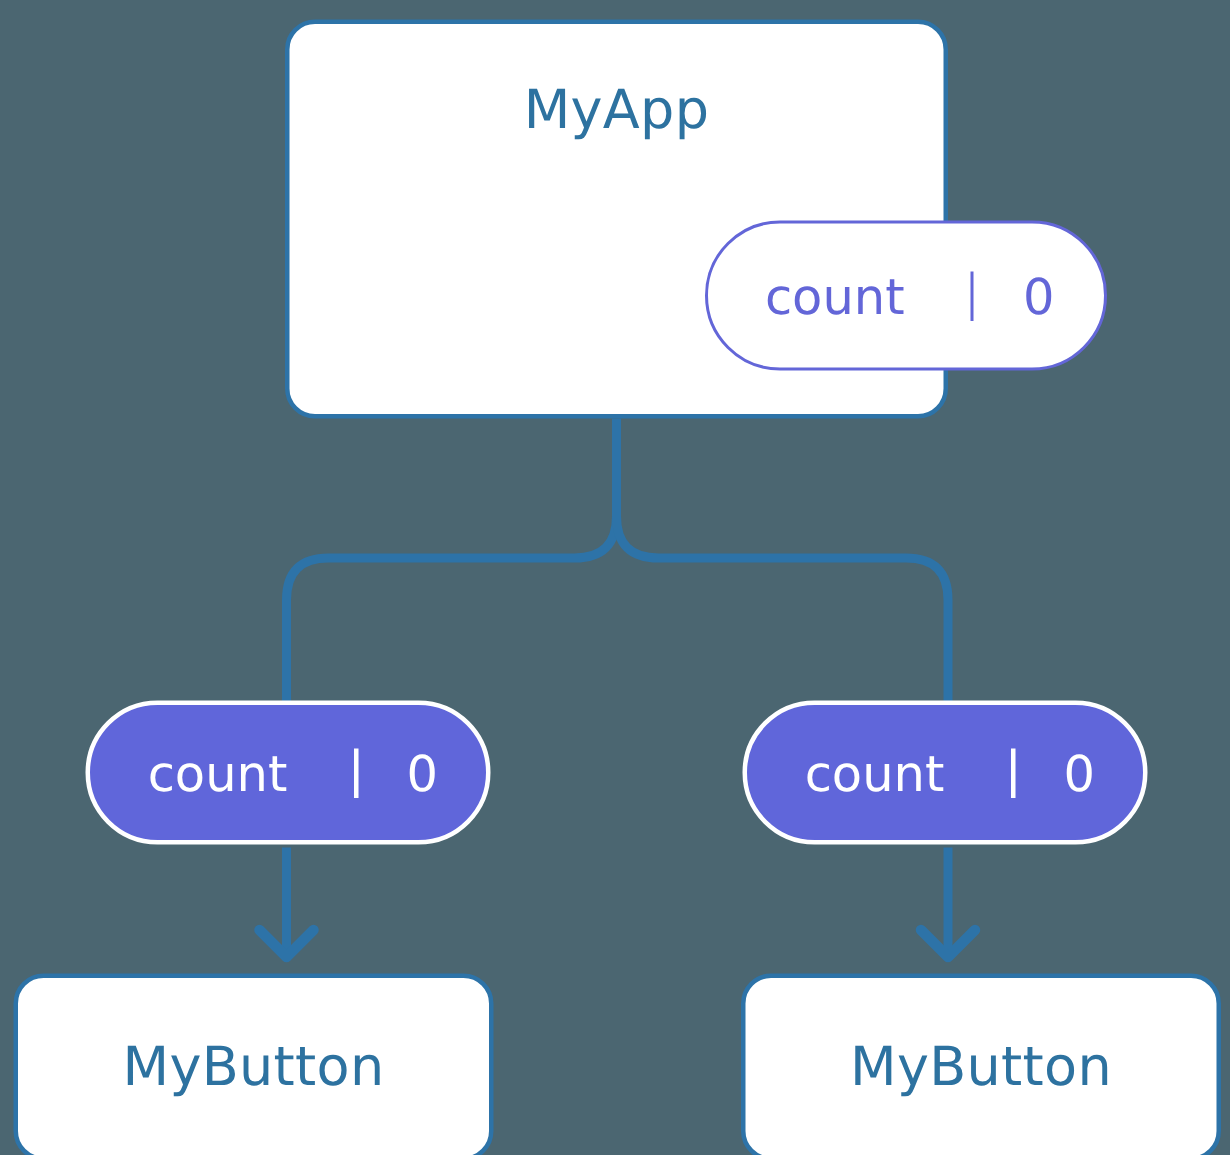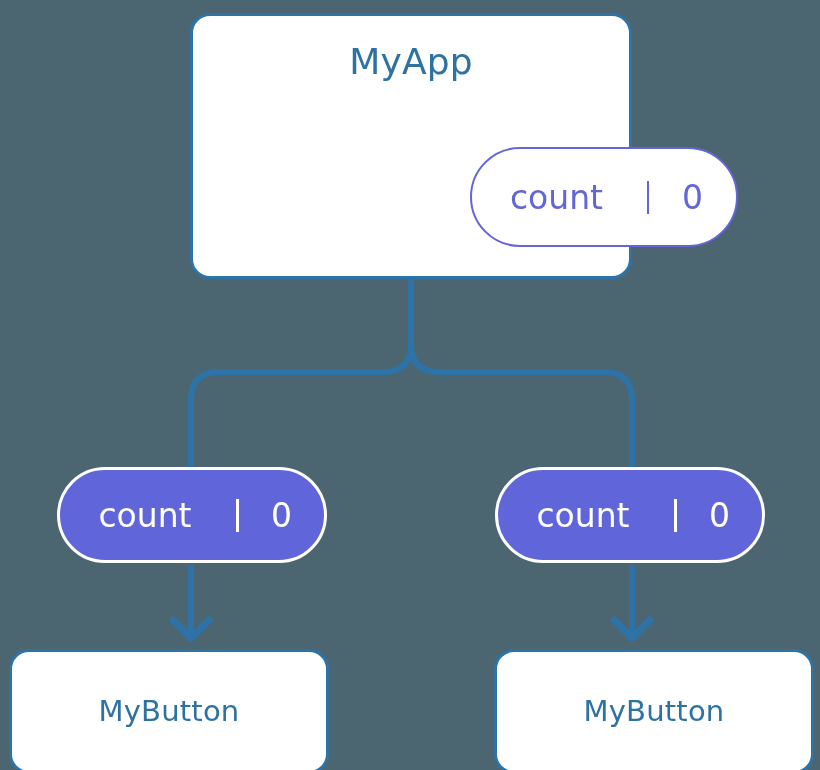--- a/index.html
+++ b/index.html
@@ -37,40 +37,40 @@
     display: flex;
     flex-direction: column;
     align-items: center;
   }
   .root-card {
     left: 190px;
     top: 13px;
     width: 442px;
     height: 266px;
     justify-content: flex-start;
-    padding-top: 28px;
+    padding-top: 40px;
   }
   .component-title {
     color: #2d72a0;
     font-size: 36px;
     line-height: 1;
     letter-spacing: 0.2px;
     white-space: nowrap;
   }
 
   
   .leaf-card {
     width: 320px;
     height: 125px;
     justify-content: center;
     padding-top: 0;
   }
   .leaf-left  { left: 9px;   top: 649px; }
   .leaf-right { left: 494px; top: 649px; }
-  .leaf-card .component-title { font-size: 29px; }
+  .leaf-card .component-title { font-size: 36px; }
 
   
   .state-pill {
     position: absolute;
     box-sizing: border-box;
     display: flex;
     align-items: center;
     border-radius: 999px;
     overflow: hidden;
   }

